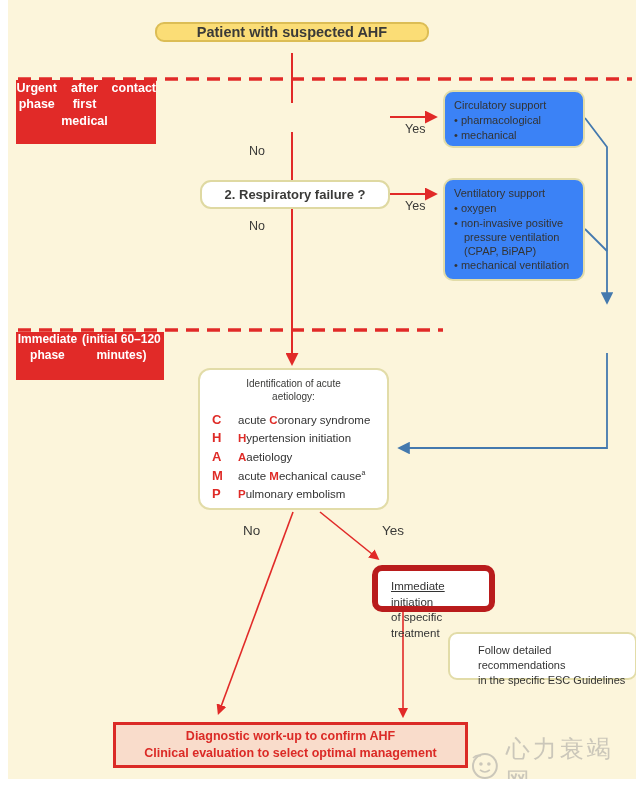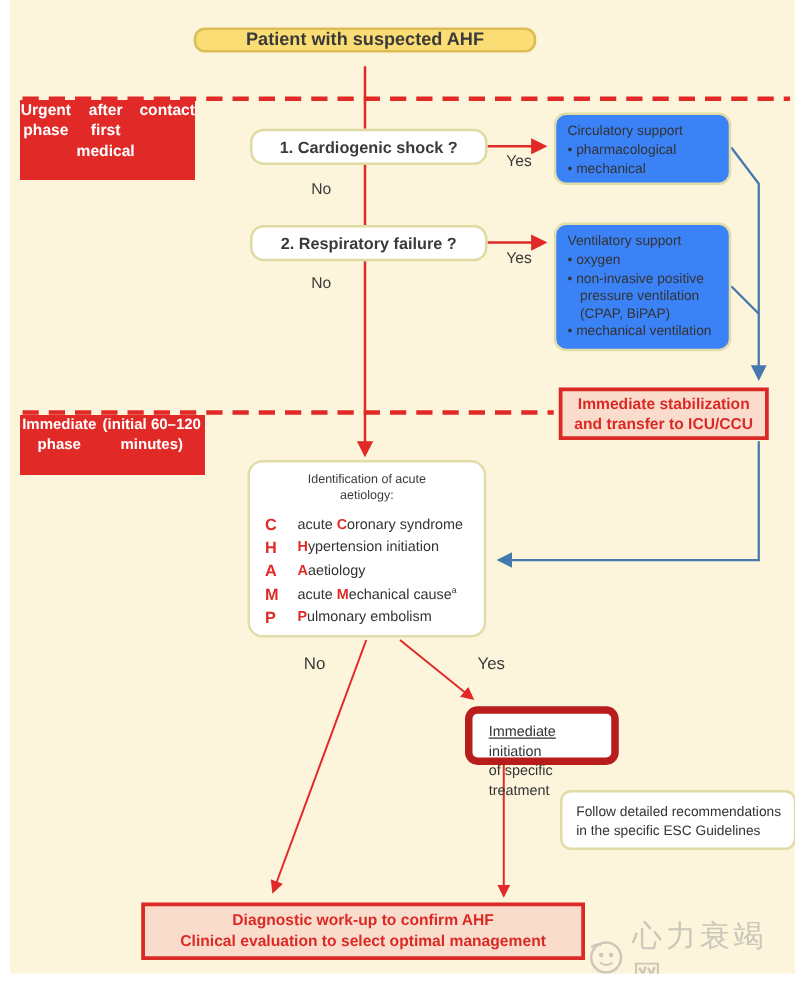--- a/index.html
+++ b/index.html
@@ -45,21 +45,21 @@
   .champ-rows{margin:7px 0 0 12px;}
   .champ-row{display:flex;height:18.6px;align-items:center;font-size:11.5px;color:#333;}
   .champ-letter{color:#DF2B27;font-weight:bold;font-size:13px;width:26px;flex:0 0 26px;}
   .champ-em{color:#DF2B27;font-weight:bold;}
   .champ-row sup{font-size:7px;}
   
   .treat-box{left:372px;top:565px;width:123px;height:47px;background:#ffffff;border:6px solid #b91c1c;
              border-radius:10px;font-size:11.5px;color:#333;padding:8px 0 0 13px;line-height:1.35;}
   .treat-box .u{text-decoration:underline;}
   .guide-box{left:448px;top:632px;width:189px;height:48px;background:#ffffff;border:2px solid #E2DCA8;
-             border-radius:9px;font-size:11px;color:#333;padding:9px 0 0 11px;line-height:1.35;}
+             border-radius:9px;font-size:11px;color:#333;padding:9px 0 0 28px;line-height:1.35;}
   
   .lbl{position:absolute;font-size:12.5px;color:#3a3a38;}
   .lbl.big{font-size:13.5px;}
   
   .watermark{left:468px;top:733px;display:flex;align-items:center;color:#CBC7BA;}
   .wm-text{font-size:24px;letter-spacing:3px;margin-left:4px;}
 </style>
 </head>
 <body>
 
@@ -99,23 +99,20 @@
   <div class="abs phase-box phase-urgent">
     <div>Urgent phase</div>
     <div>after first medical</div>
     <div>contact</div>
   </div>
   <div class="abs phase-box phase-immediate">
     <div>Immediate phase</div>
     <div>(initial 60–120 minutes)</div>
   </div>
 
-  <div class="abs q-box q1">
-    <span>1. Cardiogenic shock ?</span>
-  </div>
   <div class="abs q-box q2">
     <span>2. Respiratory failure ?</span>
   </div>
 
   <span class="lbl" style="left:405px;top:122px;">Yes</span>
   <span class="lbl" style="left:249px;top:144px;">No</span>
   <span class="lbl" style="left:405px;top:199px;">Yes</span>
   <span class="lbl" style="left:249px;top:219px;">No</span>
   <span class="lbl big" style="left:243px;top:523px;">No</span>
   <span class="lbl big" style="left:382px;top:523px;">Yes</span>
@@ -130,24 +127,20 @@
 
   <div class="abs support-box ventilatory">
     <div>Ventilatory support</div>
     <ul>
       <li>oxygen</li>
       <li>non-invasive positive pressure ventilation (CPAP, BiPAP)</li>
       <li>mechanical ventilation</li>
     </ul>
   </div>
 
-  <div class="abs pink-box stab-box">
-    <div>Immediate stabilization</div>
-    <div>and transfer to ICU/CCU</div>
-  </div>
 
   <div class="abs champ-box">
     <div class="champ-title">
       <div>Identification of acute</div>
       <div>aetiology:</div>
     </div>
     <div class="champ-rows">
       <div class="champ-row">
         <span class="champ-letter">C</span>
         <span><span>acute </span><span class="champ-em">C</span><span>oronary syndrome</span><sup></sup></span>

